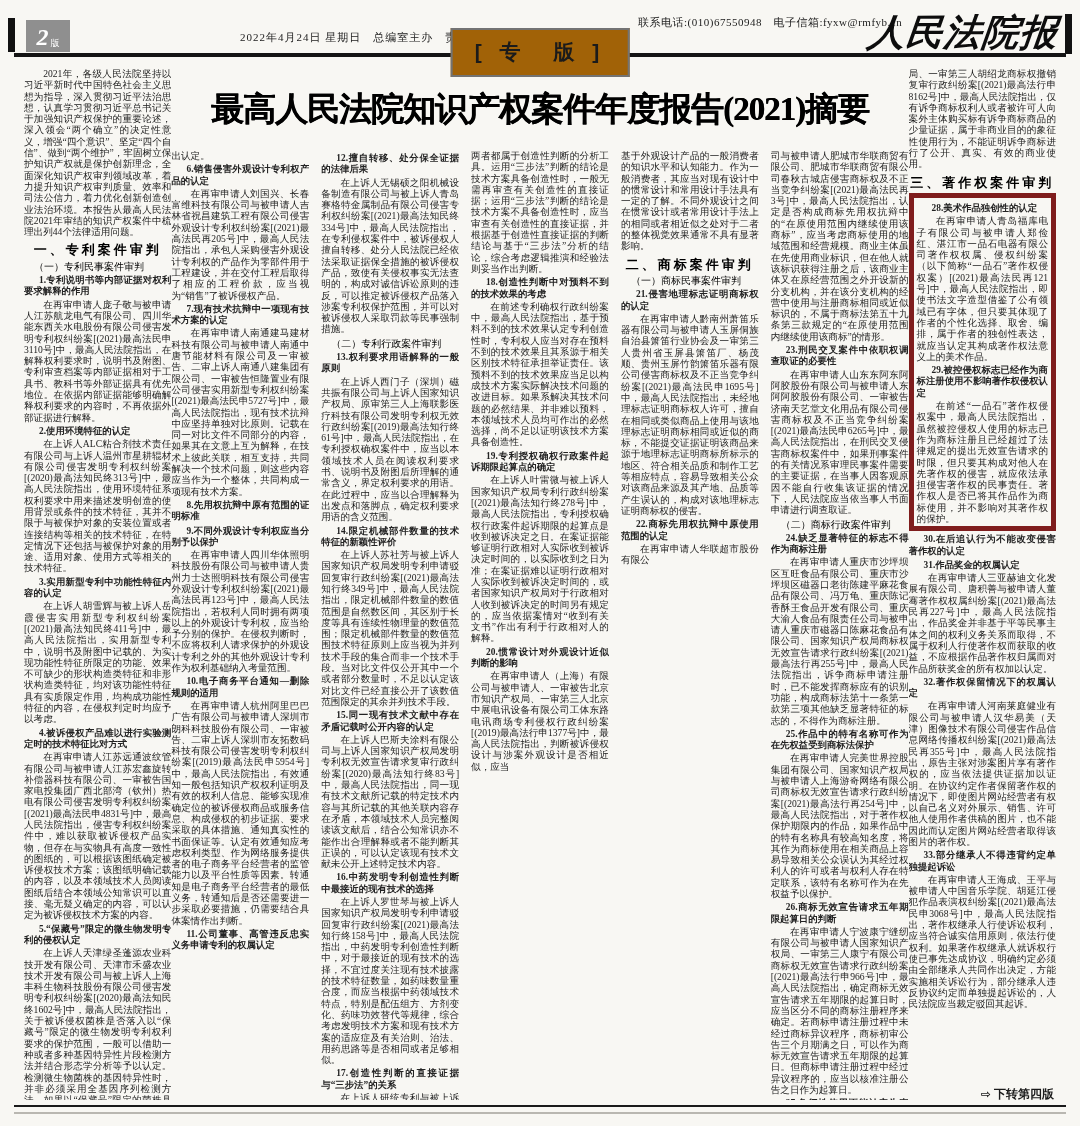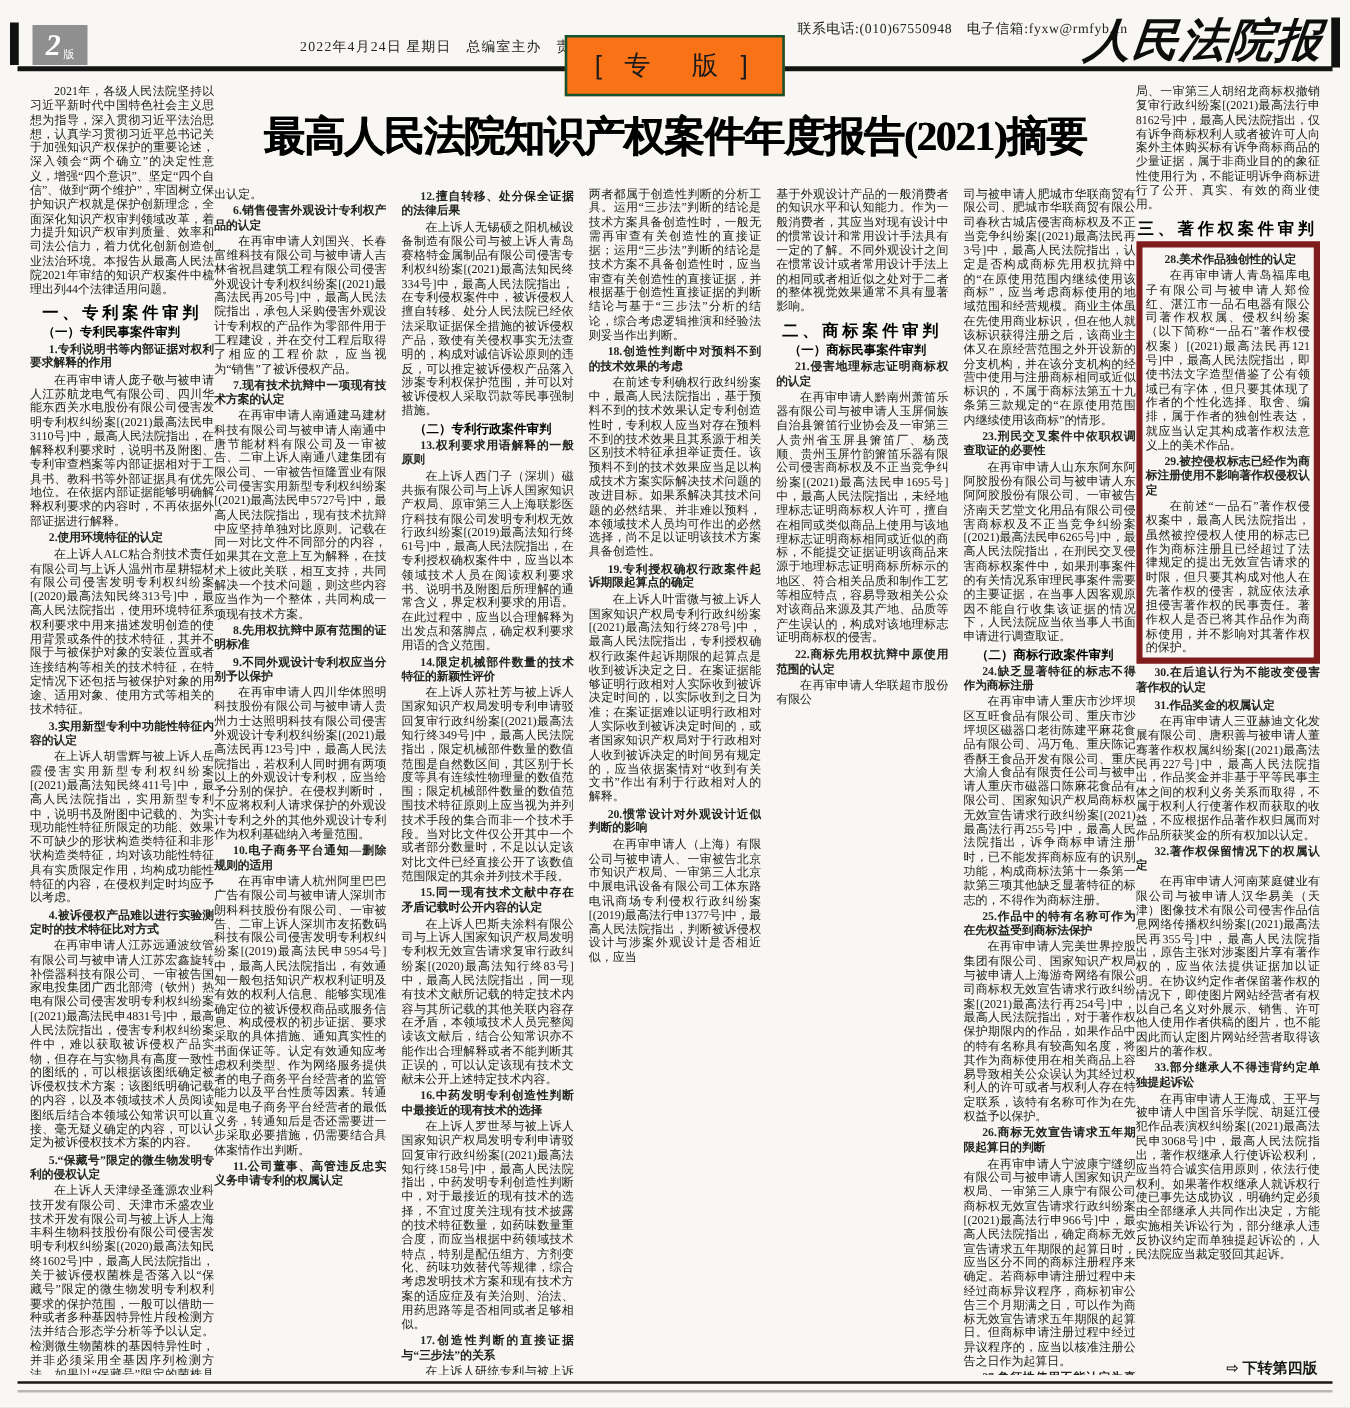--- a/index.html
+++ b/index.html
@@ -11,39 +11,39 @@
   .page-badge{position:absolute;left:26px;top:20px;width:44px;height:32px;background:#8f8f8f;
               color:#fff;display:flex;align-items:flex-end;justify-content:center;gap:2px;padding-bottom:2px;box-sizing:border-box;}
   .page-badge .num{font-size:24px;font-weight:bold;line-height:26px;font-family:"Liberation Serif",serif;font-style:italic;}
   .page-badge .lbl{font-size:9px;line-height:13px;}
   .dateline{position:absolute;left:240px;top:30px;font-size:11px;letter-spacing:1px;color:#222;}
   .contact{position:absolute;left:638px;top:15px;font-size:11px;letter-spacing:.5px;color:#222;}
   .masthead{position:absolute;right:22px;top:8px;font-size:37px;font-weight:bold;font-style:italic;
             font-family:"DejaVu Serif",serif;letter-spacing:1px;color:#0d0d0d;transform:skewX(-6deg);}
   .hdr-rightbar{position:absolute;right:8px;top:14px;width:7px;height:40px;background:#111;}
   .hrule{position:absolute;top:53px;left:14px;right:14px;height:4px;background:#141414;}
-  .zhuanban{position:absolute;top:28px;left:50%;transform:translateX(-50%);background:#f97316;
-            border:2px solid #14532d;padding:8px 22px 9px;font-family:"Liberation Sans",sans-serif;
-            font-weight:normal;font-size:21px;letter-spacing:6px;z-index:3;white-space:nowrap;}
+  .zhuanban{position:absolute;top:28px;left:50%;transform:translateX(-50%);background:#a16207;
+            border:2px solid #737373;padding:8px 22px 9px;font-family:"Liberation Sans",sans-serif;
+            font-weight:bold;font-size:21px;letter-spacing:6px;z-index:3;white-space:nowrap;}
   
   .bodywrap{position:absolute;top:68px;left:24px;right:24px;bottom:26px;display:flex;gap:0;}
   .col{flex:1;min-width:0;overflow:hidden;text-align:justify;font-size:9.6px;line-height:11.3px;}
   .sidecol{display:flex;flex-direction:column;}
   .colfill{flex:1;overflow:hidden;}
   .midwrap{flex:5;display:flex;flex-direction:column;min-width:0;}
   .bigtitle{height:82px;display:flex;align-items:center;justify-content:center;
             font-size:33px;font-weight:bold;letter-spacing:-1px;white-space:nowrap;
             font-family:"Liberation Serif","DejaVu Serif",serif;color:#000;
             text-shadow:0.6px 0 0 #000;}
   .midcols{flex:1;display:flex;gap:12px;min-height:0;}
   .para{margin:0;text-indent:2em;}
   .cont{text-indent:0;}
   .sec{font-family:Liberation Serif, serif;font-weight:bold;font-size:13px;
        text-align:center;letter-spacing:3px;margin:7px 0 5px;color:#000;}
-  .sub{font-family:"Liberation Sans","DejaVu Sans",sans-serif;font-weight:bold;font-size:10px;
+  .sub{font-family:"Liberation Sans","DejaVu Sans",sans-serif;font-weight:normal;font-size:10px;
        margin:3px 0 2px;text-indent:1em;color:#000;}
   .it{font-weight:bold;font-size:9.4px;margin:3px 0 1px;text-indent:1.6em;color:#232323;
       font-family:"Liberation Serif",serif;}
   .redbox{border:5px solid #7f1d1d;padding:2px 3px;margin:2px 0;}
   .continue{text-align:right;font-family:"Liberation Sans",sans-serif;font-weight:bold;
             font-size:12px;padding:4px 2px 0 0;white-space:nowrap;}
   .continue .arr{font-family:"DejaVu Sans",sans-serif;font-weight:bold;margin-right:3px;}
   .brule{position:absolute;bottom:12px;left:14px;right:14px;height:5px;
          border-top:2px solid #1a1a1a;border-bottom:2px solid #b9b7b1;}
 </style>

